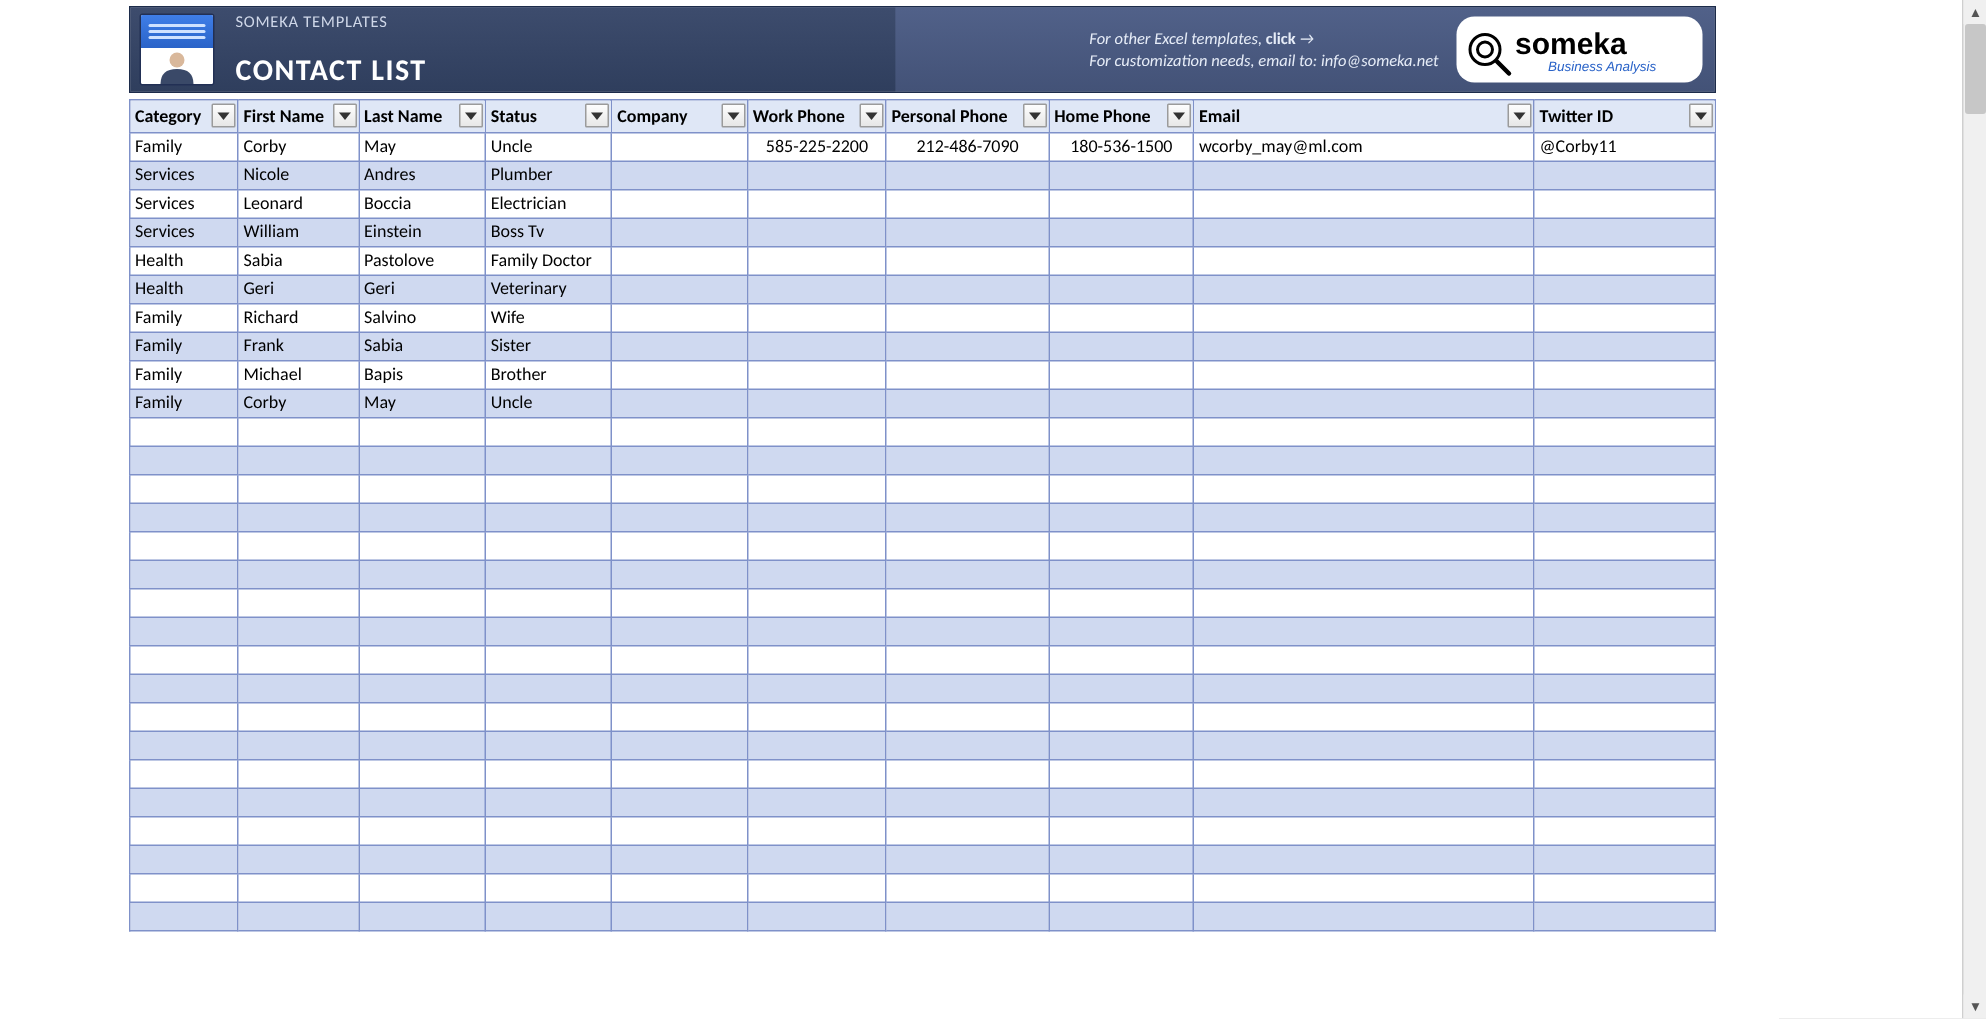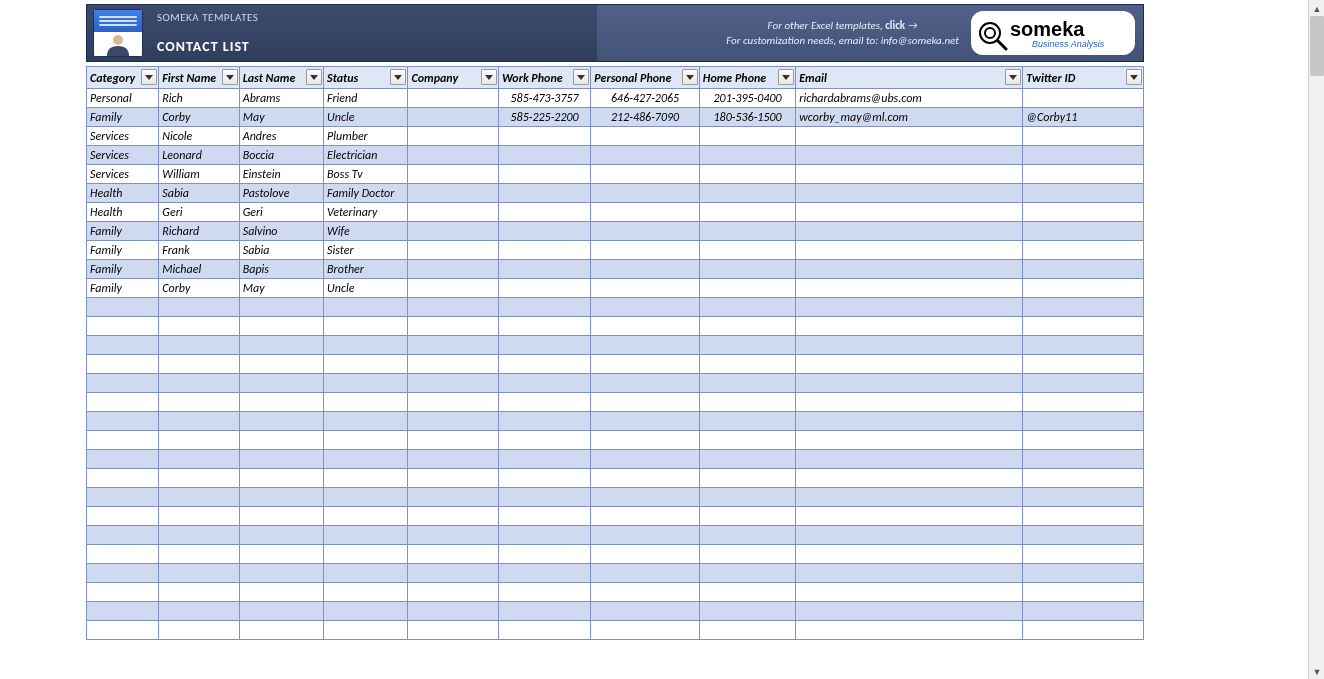--- a/index.html
+++ b/index.html
@@ -83,54 +83,53 @@
     background: linear-gradient(180deg,#3f7ee8,#2a63c8);
     display:flex; flex-direction:column; justify-content:center; gap:2px; padding:3px 5px;
   }
   .avatar-top div { height:2px; background:#cfe1ff; border-radius:1px;}
   .avatar-bot { flex:1; display:flex; align-items:center; justify-content:center;}
   .avatar-bot svg { width:30px; height:24px; }
   .banner-title-small {
     color: #cfd7e8; font-size: 11px; letter-spacing: .5px;
   }
   .banner-title-big {
-    color: #fff; font-size: 14px; font-weight: bold; letter-spacing: 1px; margin-top: 14px;
+    color: #fff; font-size: 20px; font-weight: bold; letter-spacing: 1px; margin-top: 14px;
   }
   .banner-right {
     flex: 1;
     background: linear-gradient(180deg,#516189 0%, #435277 100%);
     display: flex;
     align-items: center;
     justify-content: flex-end;
     padding-right: 8px;
     gap: 12px;
   }
   .banner-info {
-    text-align: center;
+    text-align: left;
     color: #e6ecf7;
     font-size: 11px;
     font-style: italic;
     line-height: 1.4;
   }
   .banner-info b { font-style: normal; font-weight: bold; }
   .logo-box {
     width: 164px; height: 44px;
     background: #fff;
     border-radius: 12px;
     display: flex; align-items: center; justify-content: center;
   }
   .logo-box svg { width: 154px; height: 36px; }
 
   
   .grid {
     border-collapse: collapse;
     width: 100%;
     table-layout: fixed;
     margin-top: 4px;
-    font-style: italic;
   }
   .grid th, .grid td {
     border: 1px solid #7f91c9;
     height: 19px;
     padding: 0 3px;
     overflow: hidden;
     white-space: nowrap;
     text-overflow: clip;
     font-size: 12px;
   }
@@ -234,32 +233,20 @@
               <th><span>Company</span><span class="filter-btn"></span></th>
               <th><span>Work Phone</span><span class="filter-btn"></span></th>
               <th><span>Personal Phone</span><span class="filter-btn"></span></th>
               <th><span>Home Phone</span><span class="filter-btn"></span></th>
               <th><span>Email</span><span class="filter-btn"></span></th>
               <th><span>Twitter ID</span><span class="filter-btn"></span></th>
             </tr>
           </thead>
         <tbody id="tbody">
             <tr>
-              <td class="c-left">Personal</td>
-              <td class="c-left">Rich</td>
-              <td class="c-left">Abrams</td>
-              <td class="c-left">Friend</td>
-              <td class="c-left"></td>
-              <td class="c-center">585-473-3757</td>
-              <td class="c-center">646-427-2065</td>
-              <td class="c-center">201-395-0400</td>
-              <td class="c-left">richardabrams@ubs.com</td>
-              <td class="c-left"></td>
-            </tr>
-            <tr>
               <td class="c-left">Family</td>
               <td class="c-left">Corby</td>
               <td class="c-left">May</td>
               <td class="c-left">Uncle</td>
               <td class="c-left"></td>
               <td class="c-center">585-225-2200</td>
               <td class="c-center">212-486-7090</td>
               <td class="c-center">180-536-1500</td>
               <td class="c-left">wcorby_may@ml.com</td>
               <td class="c-left">@Corby11</td>

